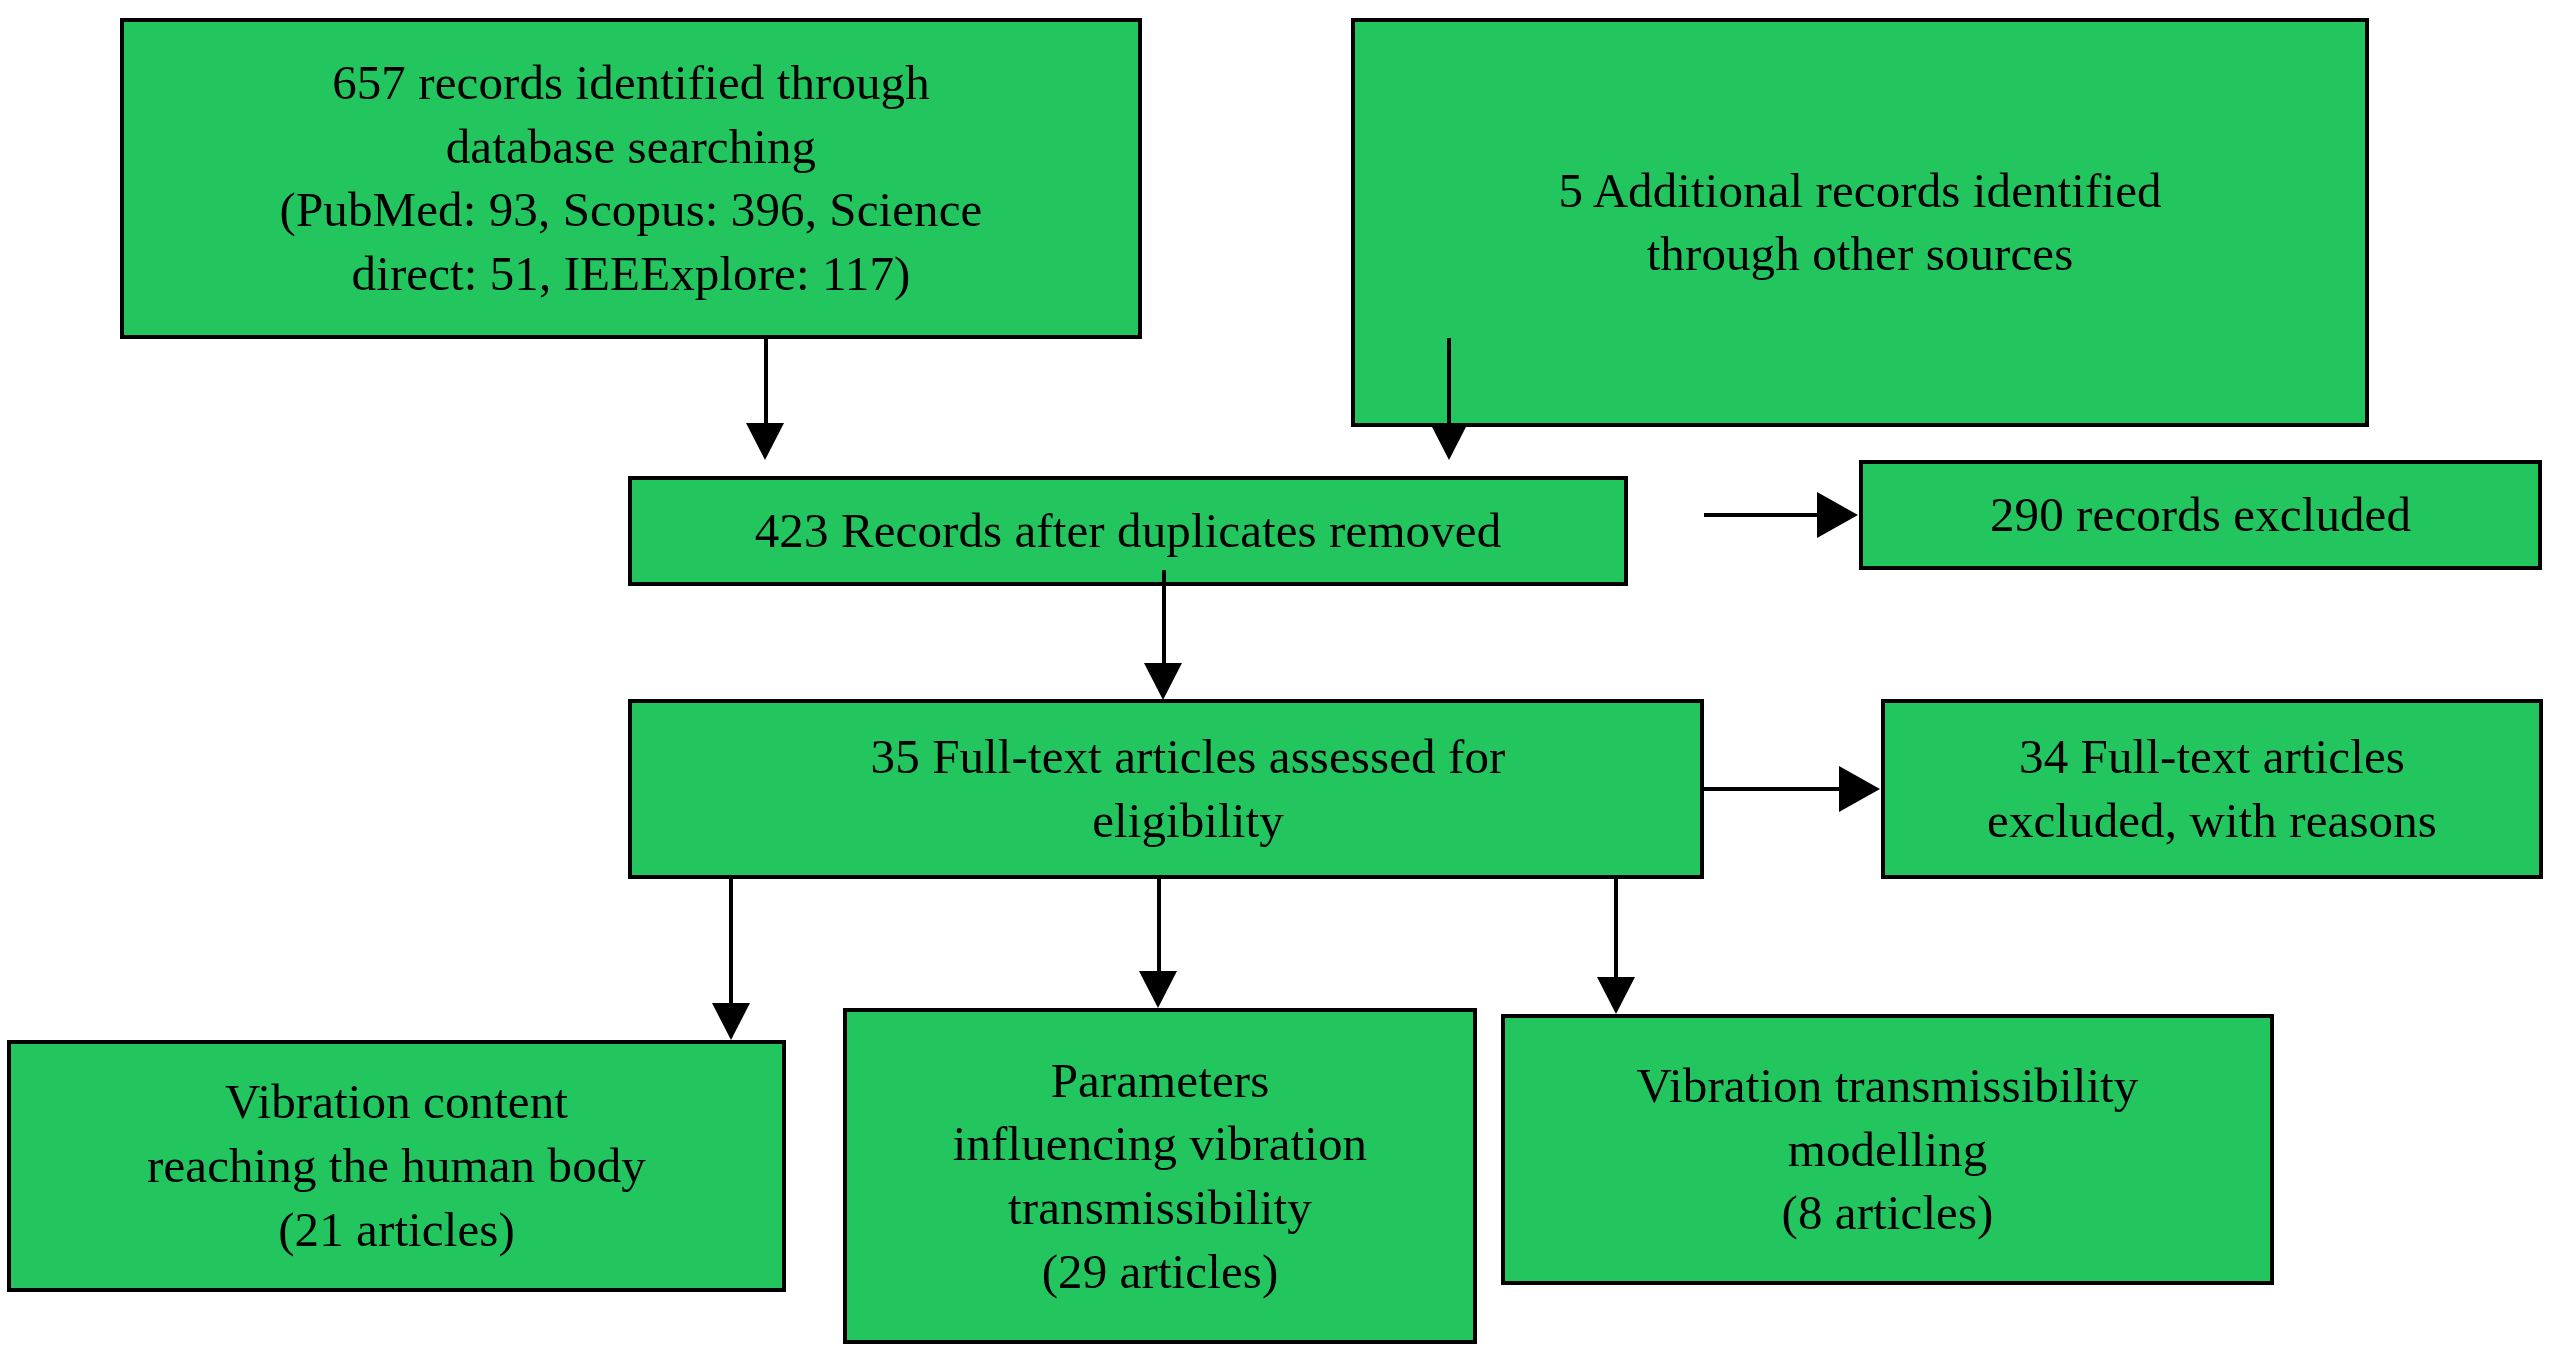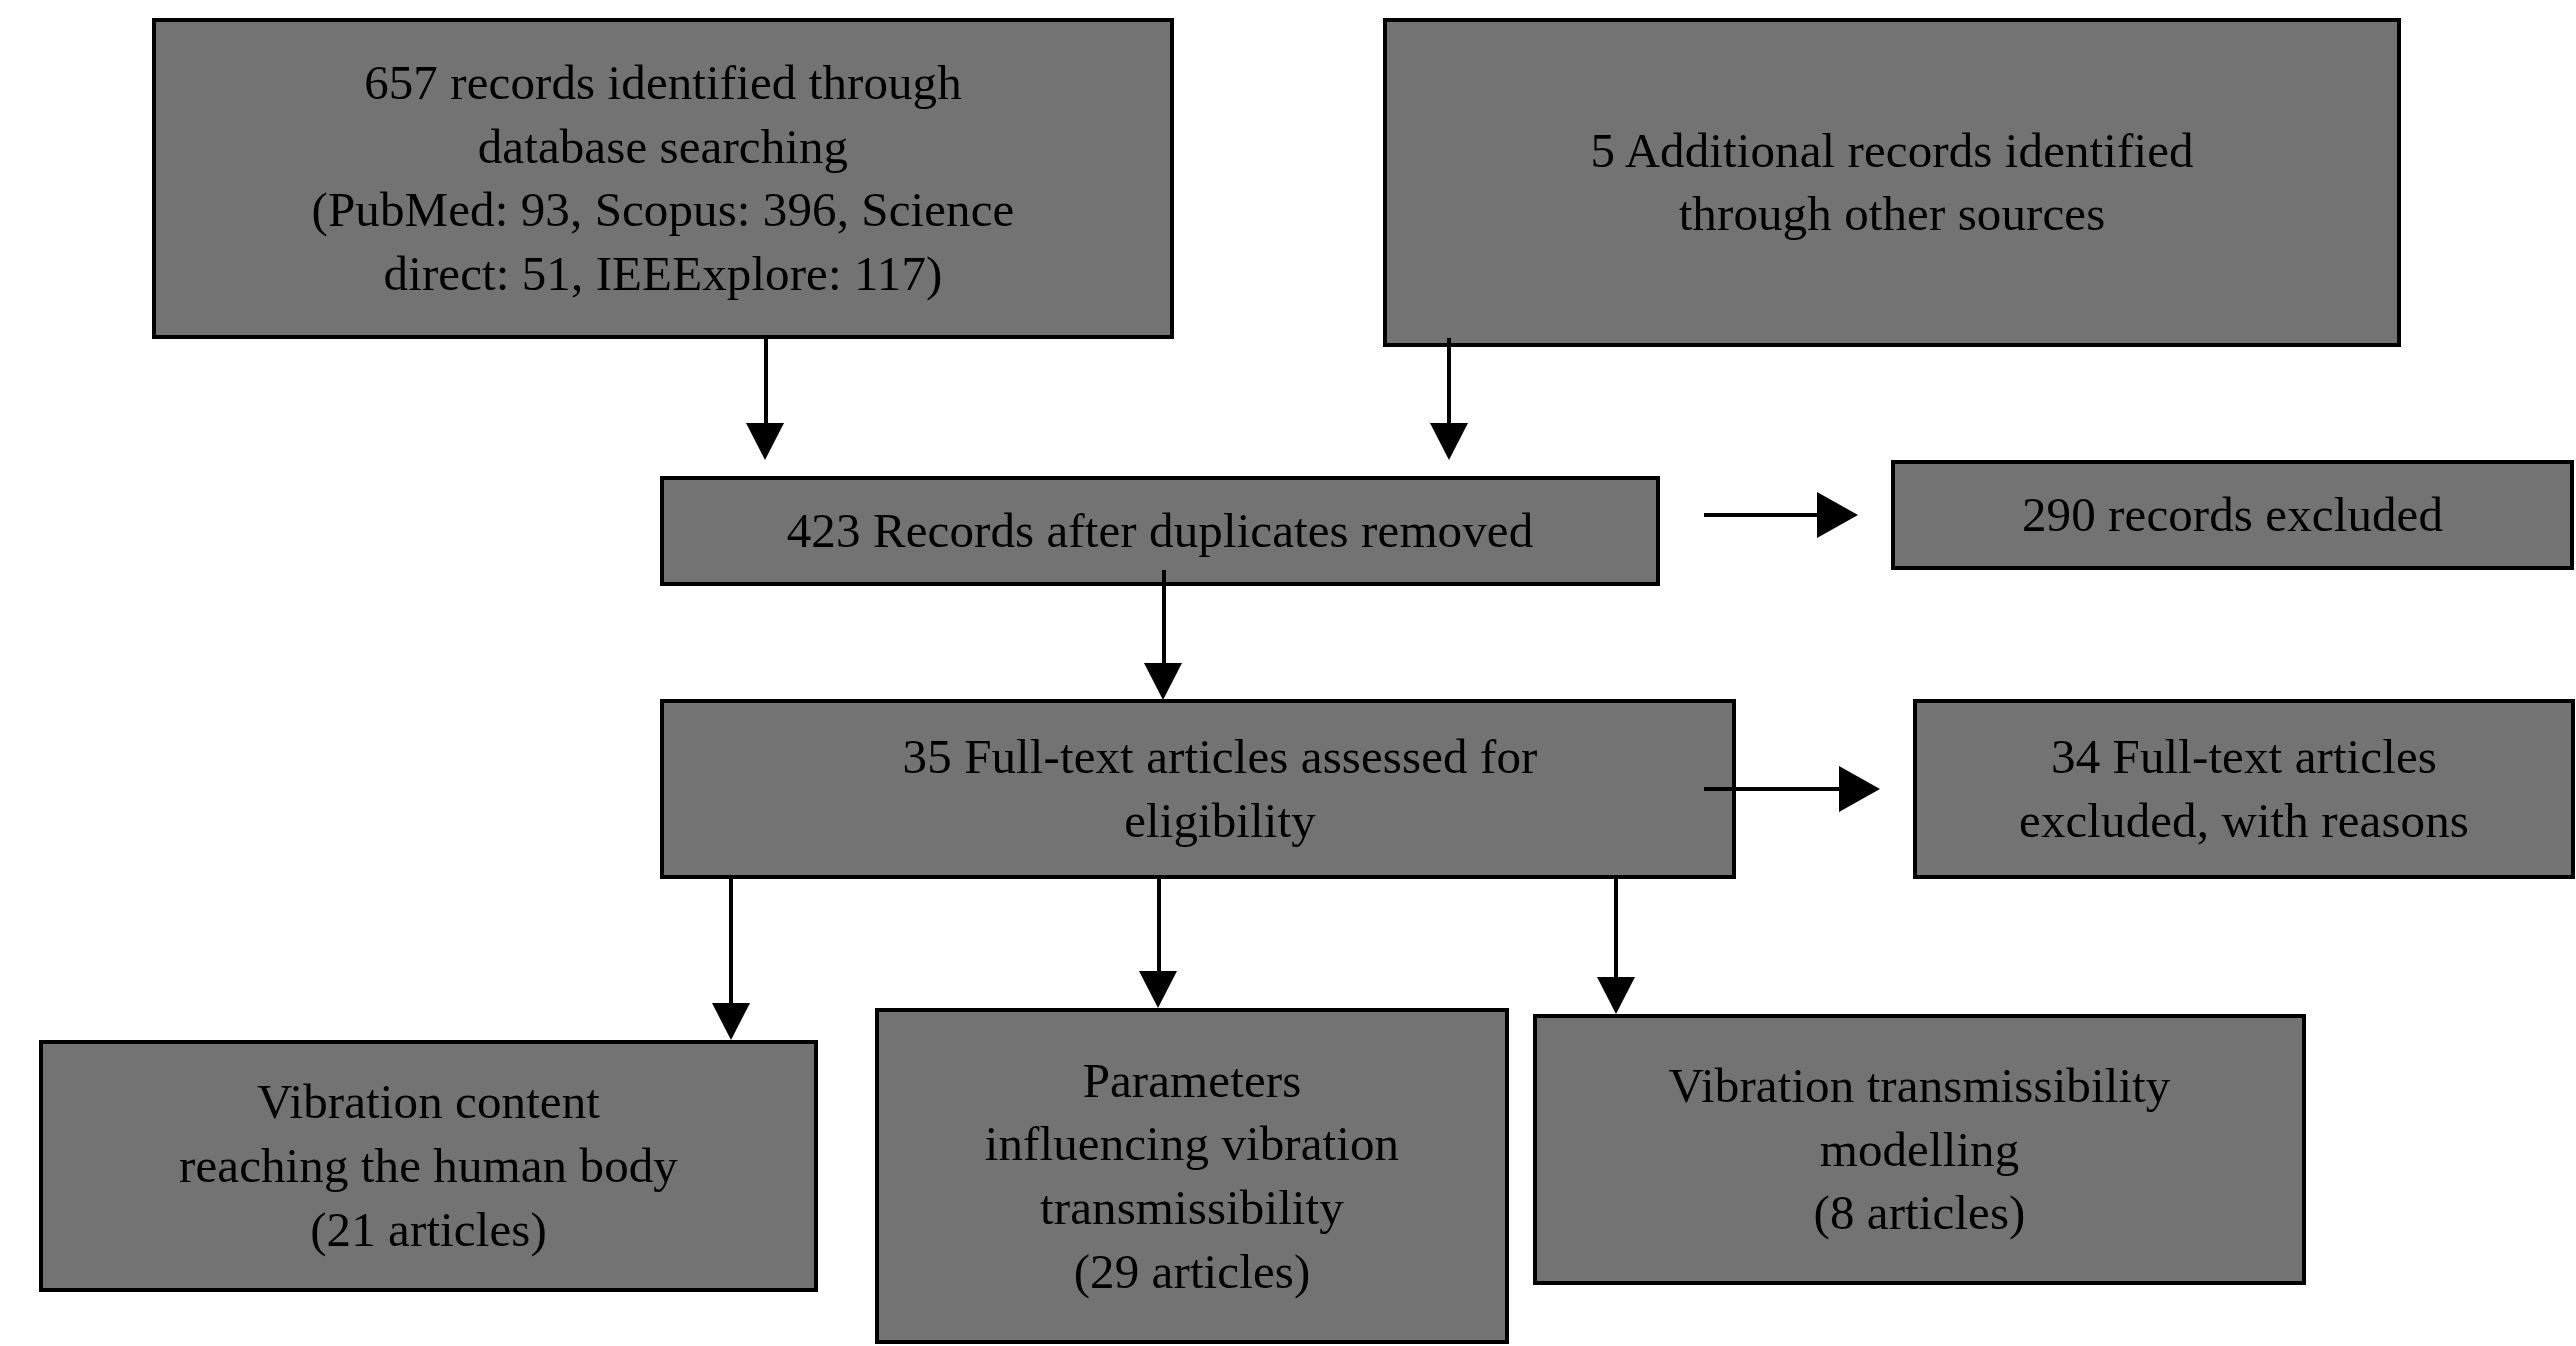--- a/index.html
+++ b/index.html
@@ -14,40 +14,39 @@
     height: 1347px;
     background: #ffffff;
     overflow: hidden;
     font-family: "Liberation Serif", "DejaVu Serif", serif;
     color: #000000;
   }
   .node {
     position: absolute;
     box-sizing: border-box;
     border: 4.4px solid #000000;
-    background: #737373;
+    background: #22c55e;
     display: flex;
     align-items: center;
     justify-content: center;
     text-align: center;
-    margin-left: 32px;
   }
   .node .node-text {
     display: block;
     width: 100%;
     padding: 0 12.4px;
     font-size: 49px;
     line-height: 1.30;
     white-space: pre-line;
     text-align: center;
     letter-spacing: 0.1px;
   }
   
   #box-identified-db   { left: 120px;  top: 17.7px;   width: 1022px; height: 321px; }
-  #box-identified-other{ left: 1351px; top: 17.7px;   width: 1018px; height: 329px; }
+  #box-identified-other{ left: 1351px; top: 17.7px;   width: 1018px; height: 409px; }
   
   #box-dedup           { left: 628px;  top: 476px;  width: 1000px; height: 110px; }
   #box-records-excluded{ left: 1859px; top: 460px;  width: 683px;  height: 110px; }
   
   #box-fulltext        { left: 628px;  top: 699px;  width: 1076px; height: 180px; padding-left: 44px; }
   #box-fulltext-excl   { left: 1881px; top: 699px;  width: 662px;  height: 180px; }
   
   #box-outcome-1       { left: 7px;    top: 1040px; width: 779px;  height: 252px; }
   #box-outcome-2       { left: 843px;  top: 1008px; width: 634px;  height: 336px; }
   #box-outcome-3       { left: 1501px; top: 1014px; width: 773px;  height: 271px; }

